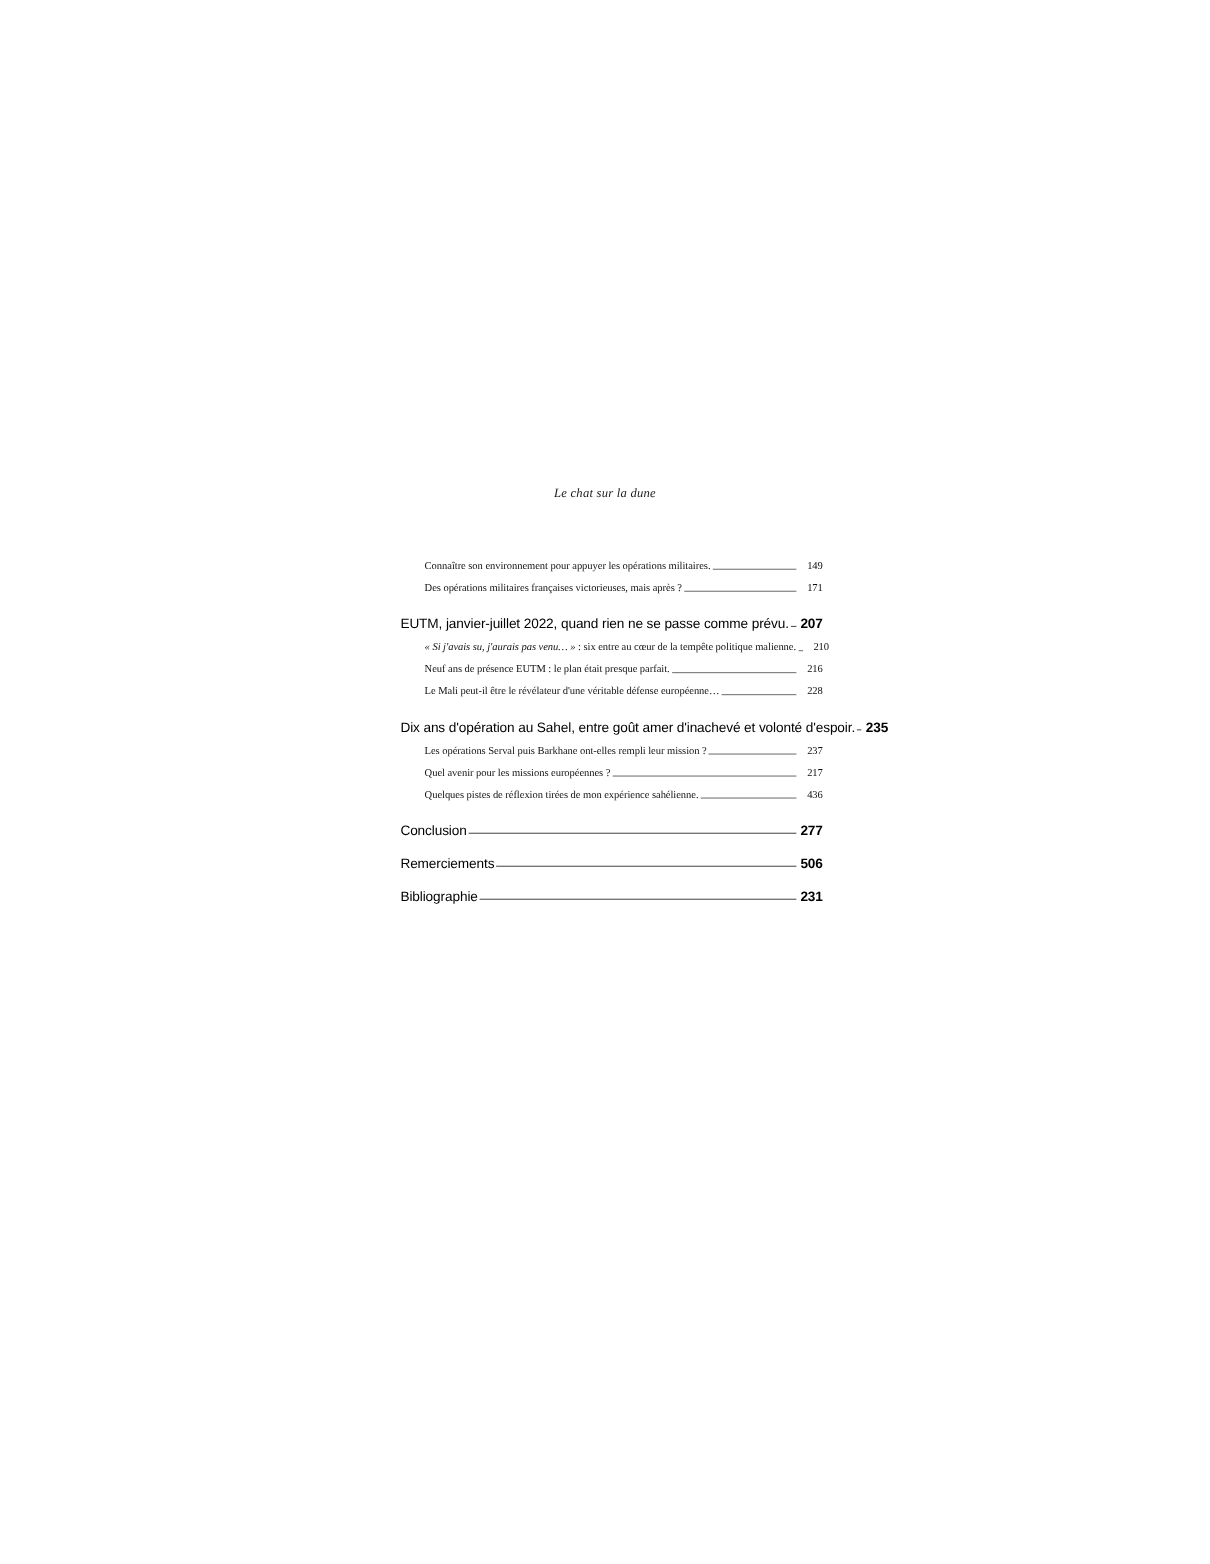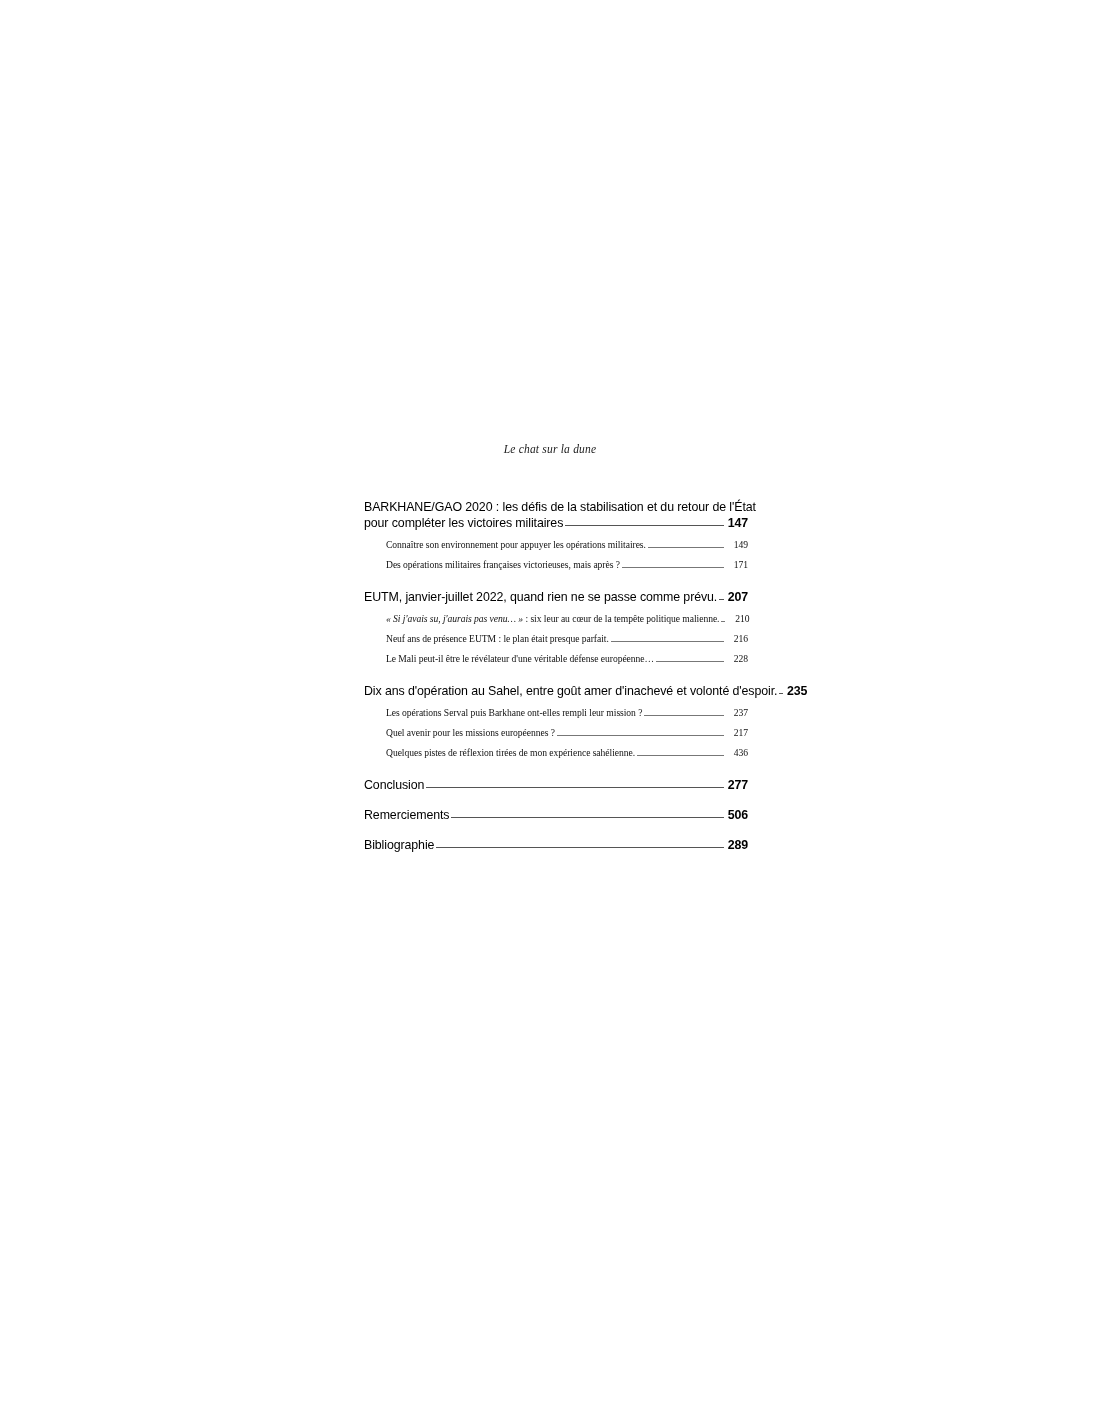--- a/index.html
+++ b/index.html
@@ -101,28 +101,20 @@
 </style>
 </head>
 <body>
 
 <div class="page">
 
   <div class="running-head">Le chat sur la dune</div>
 
   <div class="toc">
 
-    <div class="chap-multi">
-      <div class="line1">BARKHANE/GAO 2020 : les défis de la stabilisation et du retour de l'État</div>
-      <div class="entry lvl1">
-        <span class="txt">pour compléter les victoires militaires</span>
-        <span class="leader"></span>
-        <span class="pg">147</span>
-      </div>
-    </div>
 
     <div class="entry lvl2">
       <span class="txt">Connaître son environnement pour appuyer les opérations militaires.</span>
       <span class="leader"></span>
       <span class="pg">149</span>
     </div>
 
     <div class="entry lvl2">
       <span class="txt">Des opérations militaires françaises victorieuses, mais après ?</span>
       <span class="leader"></span>
@@ -131,21 +123,21 @@
 
     <div class="gap-chapter"></div>
 
     <div class="entry lvl1">
       <span class="txt">EUTM, janvier-juillet 2022, quand rien ne se passe comme prévu.</span>
       <span class="leader"></span>
       <span class="pg">207</span>
     </div>
 
     <div class="entry lvl2">
-      <span class="txt"><span class="it">« Si j'avais su, j'aurais pas venu… »</span><span> : six leur au cœur de la tempête politique malienne.</span></span>
+      <span class="txt"><span class="it">« Si j'avais su, j'aurais pas venu… »</span><span> : six entre au cœur de la tempête politique malienne.</span></span>
       <span class="leader"></span>
       <span class="pg">210</span>
     </div>
 
     <div class="entry lvl2">
       <span class="txt">Neuf ans de présence EUTM : le plan était presque parfait.</span>
       <span class="leader"></span>
       <span class="pg">216</span>
     </div>
 
@@ -195,17 +187,17 @@
       <span class="txt">Remerciements</span>
       <span class="leader"></span>
       <span class="pg">506</span>
     </div>
 
     <div class="gap-tail"></div>
 
     <div class="entry lvl1">
       <span class="txt">Bibliographie</span>
       <span class="leader"></span>
-      <span class="pg">289</span>
+      <span class="pg">231</span>
     </div>
 
   </div>
 </div>
 
 </body></html>

